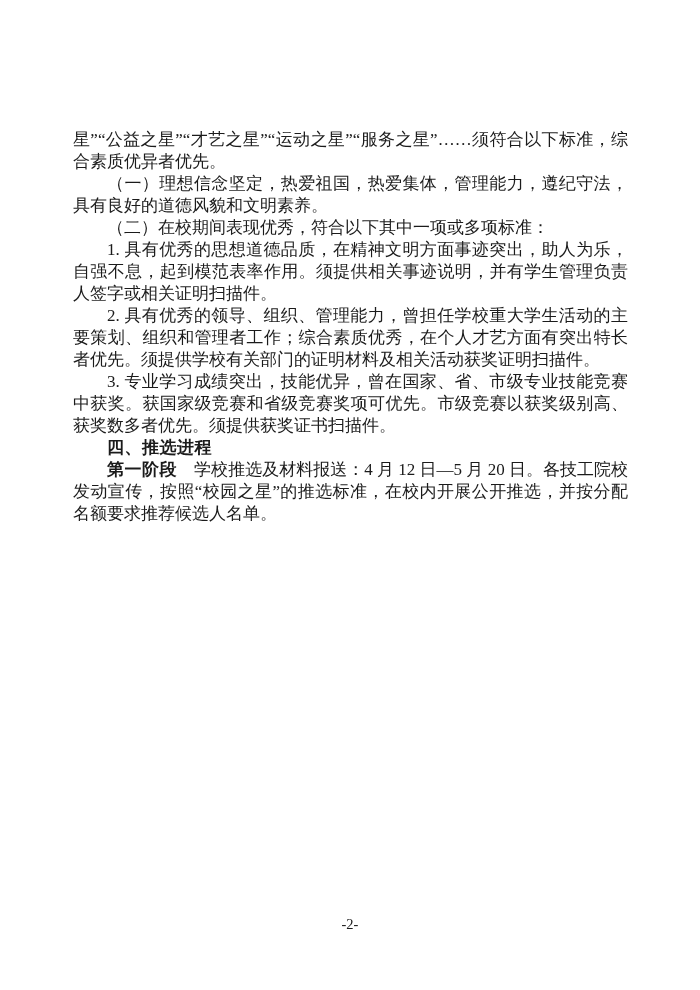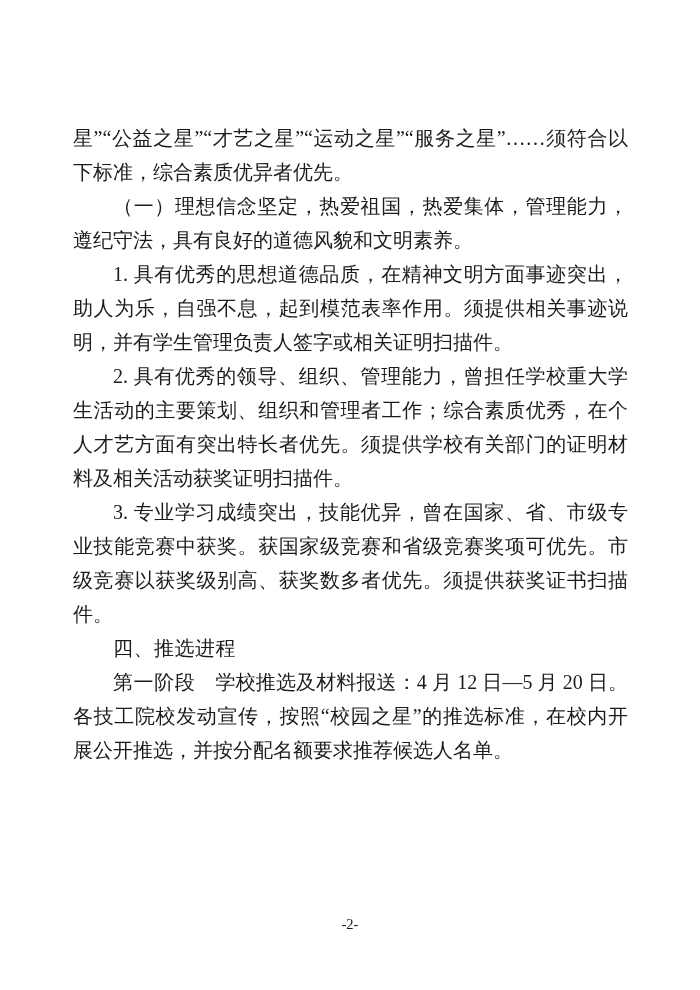--- a/index.html
+++ b/index.html
@@ -12,40 +12,40 @@
     width: 700px;
     height: 990px;
     background: #ffffff;
     overflow: hidden;
     font-family: "Liberation Serif", "DejaVu Serif", serif;
     color: #1b1b1b;
   }
   .doc-body {
     position: absolute;
     left: 73px;
-    top: 121px;
+    top: 129px;
     width: 555px;
-    font-size: 20px;
-    line-height: 34px;
+    font-size: 17px;
+    line-height: 22px;
     text-align: justify;
     text-justify: inter-character;
   }
   .doc-body p {
     margin: 0;
     padding: 0;
     word-break: break-all;
   }
   .doc-body p.indent {
     text-indent: 2em;
   }
   .seg {
     font-weight: normal;
   }
   .seg-bold {
-    font-weight: normal;
+    font-weight: bold;
     font-family: "Liberation Sans", "DejaVu Sans", sans-serif;
     letter-spacing: 0.5px;
   }
   .page-footer {
     position: absolute;
     top: 914px;
     left: 0;
     width: 100%;
     text-align: center;
     font-size: 14.5px;
@@ -53,20 +53,21 @@
     color: #1b1b1b;
   }
 </style>
 </head>
 <body>
 
 <div class="page" style="background: rgb(255, 255, 255); color: rgb(27, 27, 27);">
   <div class="doc-body">
       <p class=""><span class="seg">星”“公益之星”“才艺之星”“运动之星”“服务之星”……须符合以下标准，综合素质优异者优先。</span></p>
       <p class="indent"><span class="seg">（一）理想信念坚定，热爱祖国，热爱集体，管理能力，遵纪守法，具有良好的道德风貌和文明素养。</span></p>
+      <p class="indent"><span class="seg">（二）在校期间表现优秀，符合以下其中一项或多项标准：</span></p>
       <p class="indent"><span class="seg">1. 具有优秀的思想道德品质，在精神文明方面事迹突出，助人为乐，自强不息，起到模范表率作用。须提供相关事迹说明，并有学生管理负责人签字或相关证明扫描件。</span></p>
       <p class="indent"><span class="seg">2. 具有优秀的领导、组织、管理能力，曾担任学校重大学生活动的主要策划、组织和管理者工作；综合素质优秀，在个人才艺方面有突出特长者优先。须提供学校有关部门的证明材料及相关活动获奖证明扫描件。</span></p>
       <p class="indent"><span class="seg">3. 专业学习成绩突出，技能优异，曾在国家、省、市级专业技能竞赛中获奖。获国家级竞赛和省级竞赛奖项可优先。市级竞赛以获奖级别高、获奖数多者优先。须提供获奖证书扫描件。</span></p>
       <p class="indent"><span class="seg seg-bold">四、推选进程</span></p>
       <p class="indent"><span class="seg seg-bold">第一阶段</span><span class="seg">　学校推选及材料报送：4 月 12 日—5 月 20 日。各技工院校发动宣传，按照“校园之星”的推选标准，在校内开展公开推选，并按分配名额要求推荐候选人名单。</span></p>
     </div>
   <div class="page-footer">
     <span>-2-</span>
   </div>
 </div>

